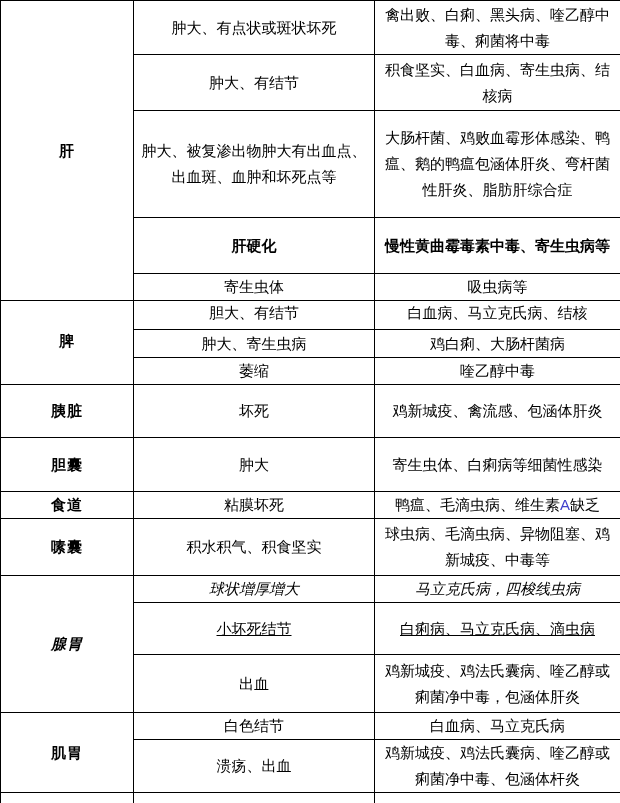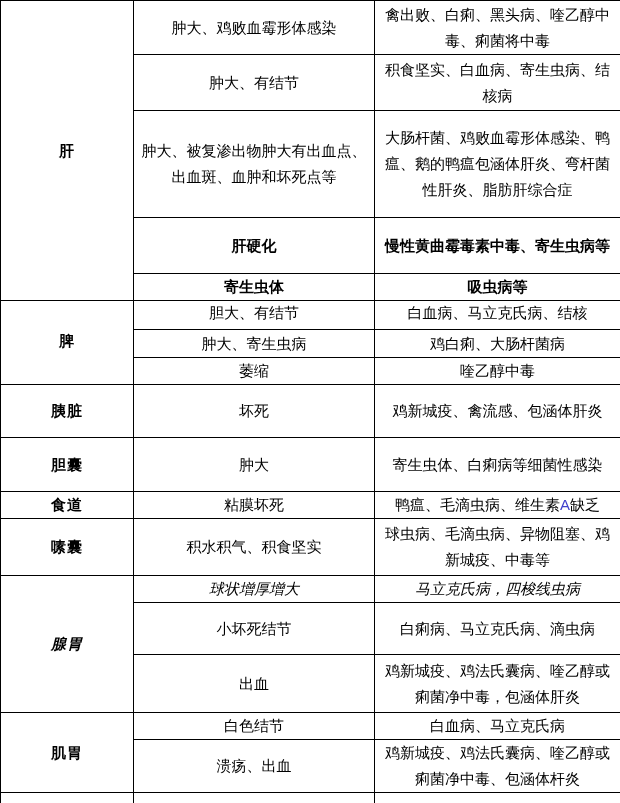--- a/index.html
+++ b/index.html
@@ -38,50 +38,50 @@
     letter-spacing: 1px;
   }
   .vit-a {
     color: var(--vitamin_a, #4040cc);
   }
   
   tr.r0  td { height: 53px; }
   tr.r1  td { height: 55px; }
   tr.r2  td { height: 106px; }
   tr.r3  td { height: 55px; font-weight: bold; }
-  tr.r4  td { height: 24px; font-weight: bold; }
+  tr.r4  td { height: 24px; }
   tr.r5  td { height: 28px; font-family: Liberation Mono, monospace; }
   tr.r6  td { height: 27px; }
   tr.r7  td { height: 24px; }
   tr.r8  td { height: 52px; }
   tr.r9  td { height: 53px; }
   tr.r10 td { height: 26px; }
   tr.r11 td { height: 56px; }
   tr.r12 td { height: 25px; font-style: italic; }
-  tr.r13 td { height: 51px; }
+  tr.r13 td { height: 51px; text-decoration: underline; }
   tr.r14 td { height: 57px; }
   tr.r15 td { height: 22px; }
   tr.r16 td { height: 47px; }
   tr.r17 td { height: 12px; }
 </style>
 </head>
 <body>
 
 <div id="page">
   <table class="diag">
     <colgroup>
       <col style="width:133px">
       <col style="width:241px">
       <col style="width:246px">
     </colgroup>
 
     <tbody>
         <tr class="r0">
       <td class="organ" rowspan="5">肝</td>
-      <td>肿大、鸡败血霉形体感染</td>
+      <td>肿大、有点状或斑状坏死</td>
       <td>禽出败、白痢、黑头病、喹乙醇中毒、痢菌将中毒</td>
     </tr>
     <tr class="r1">
       <td>肿大、有结节</td>
       <td>积食坚实、白血病、寄生虫病、结核病</td>
     </tr>
     <tr class="r2">
       <td>肿大、被复渗出物肿大有出血点、出血斑、血肿和坏死点等</td>
       <td>大肠杆菌、鸡败血霉形体感染、鸭瘟、鹅的鸭瘟包涵体肝炎、弯杆菌性肝炎、脂肪肝综合症</td>
     </tr>

